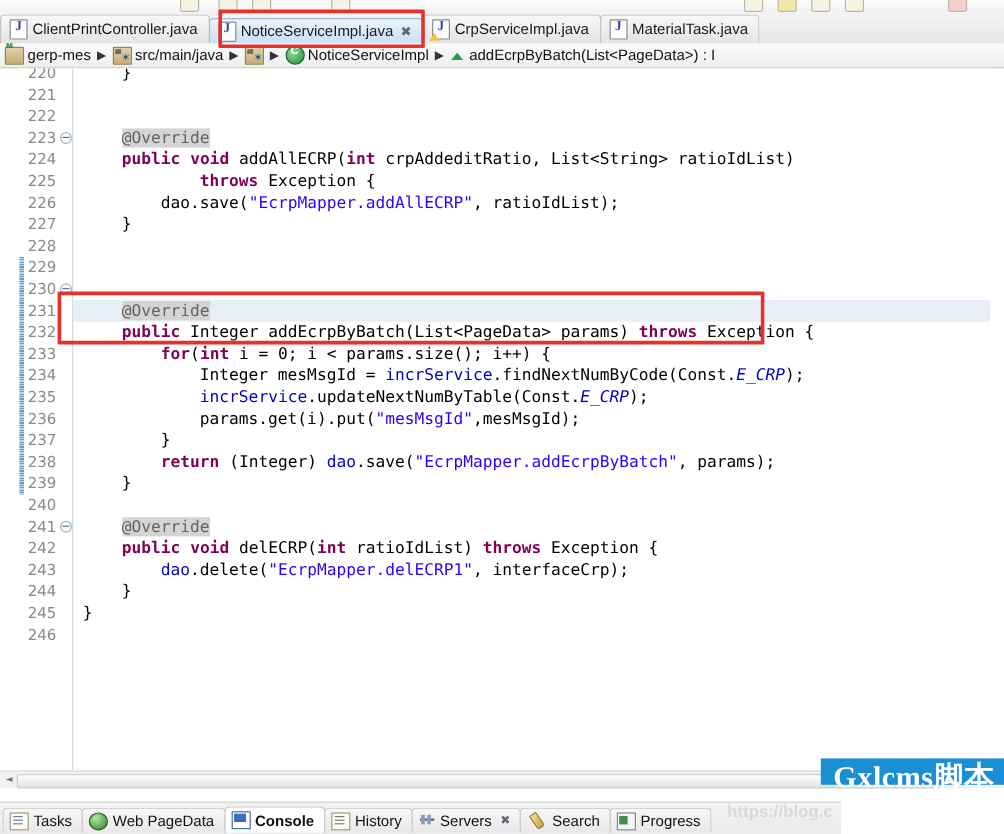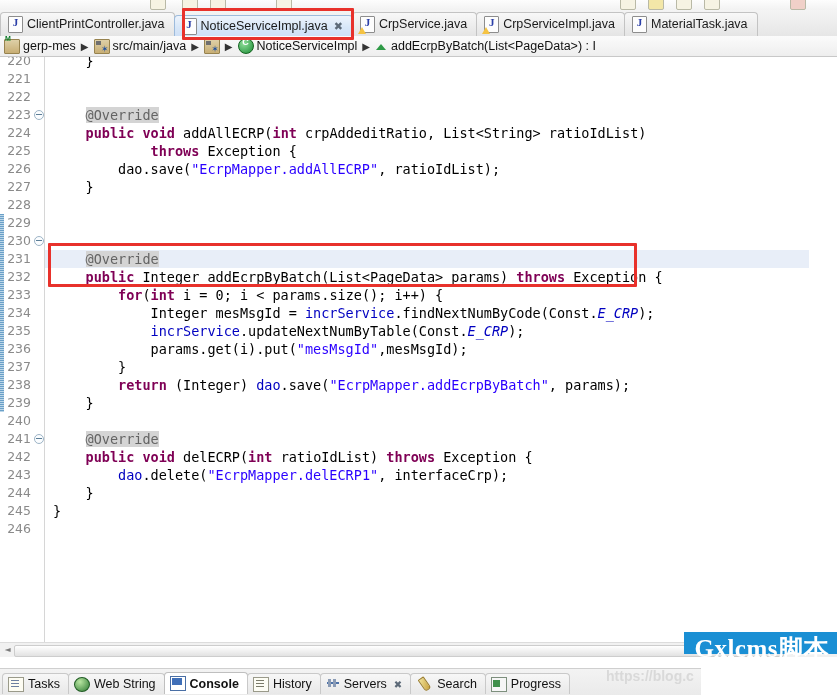--- a/index.html
+++ b/index.html
@@ -197,21 +197,21 @@
     left: 1px; top: 4px;
     width: 0; height: 0;
     border-left: 5px solid transparent;
     border-right: 5px solid transparent;
     border-bottom: 6px solid #2e9a46;
   }
 
   
   #editor-wrap {
     position: absolute;
-    left: 0; top: 57px;
+    left: 16px; top: 57px;
     width: 809px; height: 585px;
     background: #ffffff;
     overflow: hidden;
     text-decoration: underline;
   }
   #changebar {
     position: absolute;
     left: 0; top: 0;
     width: 4px; height: 585px;
     background: #ffffff;
@@ -461,26 +461,20 @@
 
 <div id="tabbar">
     <div class="tab">
       <span class="jicon"></span>
       <span class="tab-label">ClientPrintController.java</span>
     </div>
     <div class="tab active">
       <span class="jicon"></span>
       <span class="tab-label">NoticeServiceImpl.java</span>
       <span class="tab-close">✖</span>
-    </div>
-    <div class="tab">
-      <span class="jicon">
-        <span class="warn"></span>
-      </span>
-      <span class="tab-label">CrpService.java</span>
     </div>
     <div class="tab">
       <span class="jicon">
         <span class="warn"></span>
       </span>
       <span class="tab-label">CrpServiceImpl.java</span>
     </div>
     <div class="tab">
       <span class="jicon"></span>
       <span class="tab-label">MaterialTask.java</span>
@@ -589,21 +583,21 @@
 </div>
 
 <div id="bottombar">
   <div id="bottomtabs">
       <div class="btab">
         <span class="bico tasks"></span>
         <span>Tasks</span>
       </div>
       <div class="btab">
         <span class="bico web"></span>
-        <span>Web String</span>
+        <span>Web PageData</span>
       </div>
       <div class="btab active">
         <span class="bico console"></span>
         <span>Console</span>
       </div>
       <div class="btab">
         <span class="bico history"></span>
         <span>History</span>
       </div>
       <div class="btab">

